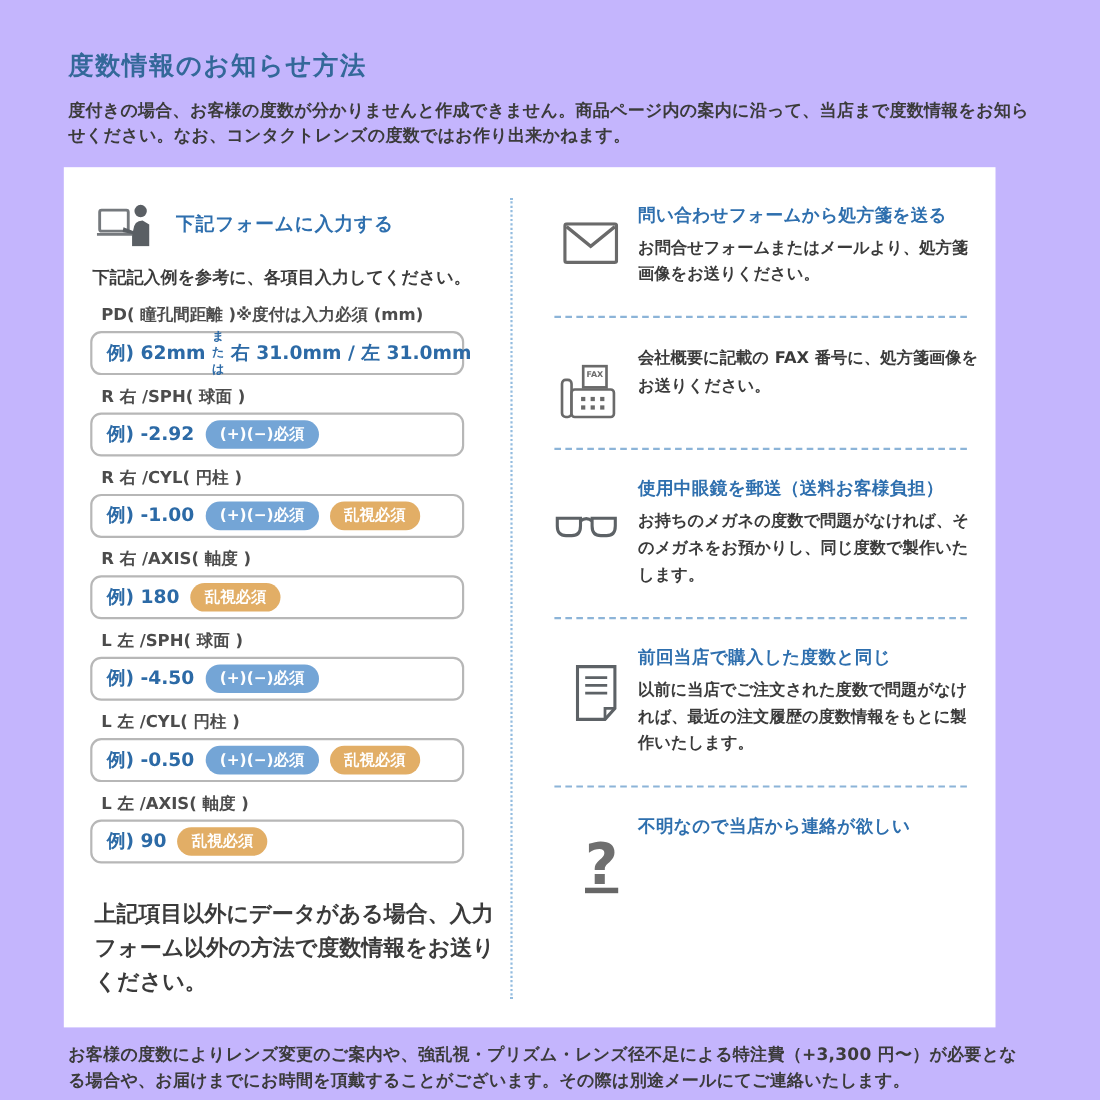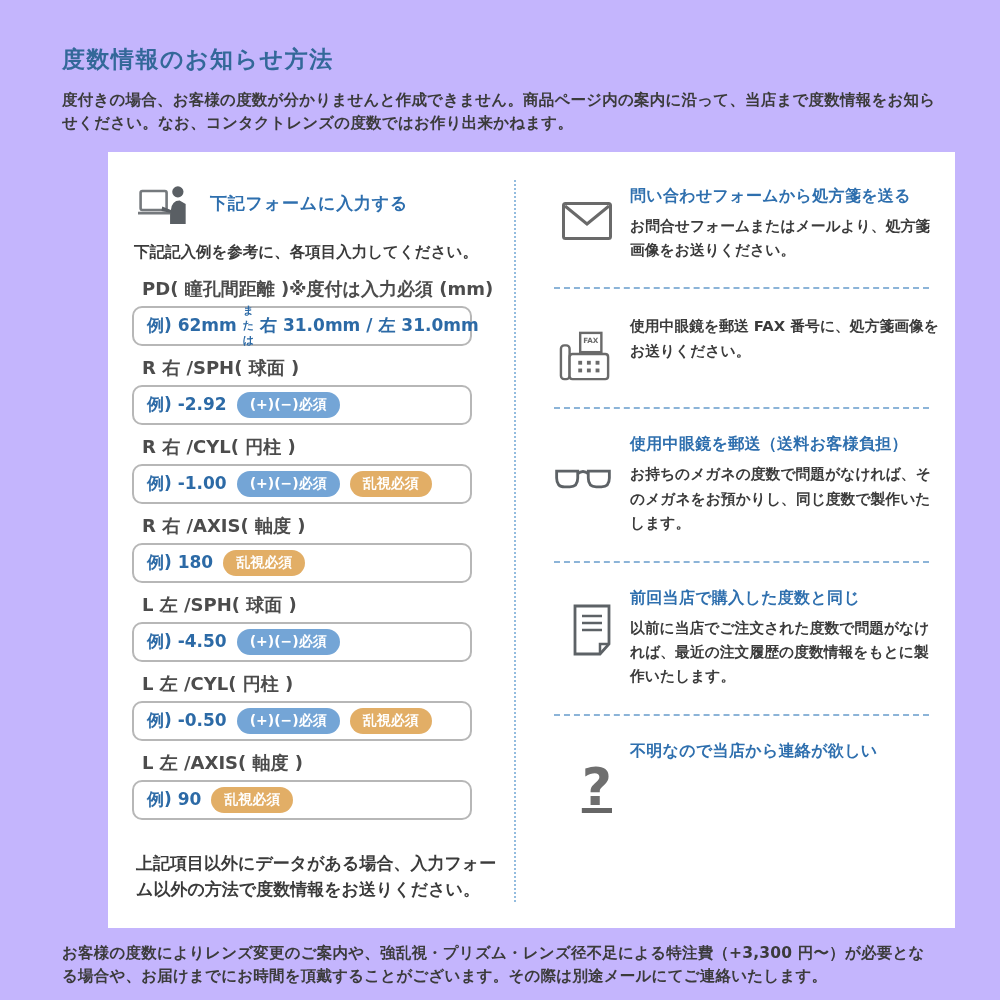--- a/index.html
+++ b/index.html
@@ -4,41 +4,41 @@
 <style>
   * { margin:0; padding:0; box-sizing:border-box; }
   html,body { width:1000px; background:#dcedf7; font-family:"DejaVu Sans", sans-serif; }
   .page { width:1000px; min-height:1000px; background:#c4b5fd; padding-bottom:20px; }
 
   .page-title { padding-top:44px; margin:0 62px; font-size:23px; font-weight:bold;
                 color:#336899; letter-spacing:1.5px; }
   .intro, .footer-note { margin:14px 62px 0; font-size:15.5px; font-weight:600;
                 color:#3b3b3b; line-height:1.5; letter-spacing:0.2px; }
 
-  .panel { margin:16px 0 0 108px; width:847px; background:#ffffff; display:flex;
+  .panel { margin:16px 0 0 58px; width:847px; background:#ffffff; display:flex;
            padding:28px 0 26px; }
   .col-left { width:406px; flex:none; padding:4px 0 0 24px; }
   .col-right { flex:1; border-left:2px dotted #93bcdf; padding:6px 14px 0 38px; }
 
   
   .form-header { display:flex; align-items:center; gap:20px; padding-left:6px; }
   .form-header-label { color:#2e6fae; font-size:17px; font-weight:bold; letter-spacing:0.8px; }
   .instruction { margin:18px 0 14px 2px; font-size:15.5px; font-weight:600; color:#3b3b3b; }
-  .field-label { margin:10px 0 5px 10px; font-size:18px; font-weight:bold; color:#4c4c4c; }
+  .field-label { margin:10px 0 5px 10px; font-size:15px; font-weight:bold; color:#4c4c4c; }
   .input-box { width:340px; height:40px; border:2px solid #b7b7b7; border-radius:10px;
                background:#fff; display:flex; align-items:center; gap:10px;
                padding:0 8px 0 13px; }
   .input-box.wide { gap:6px; }
   .example { color:#2c6aa6; font-weight:bold; font-size:17px; white-space:nowrap; }
   .example-small { color:#2c6aa6; font-weight:bold; font-size:11px; }
   .pill { padding:4px 13px; border-radius:15px; color:#fff; font-size:14px;
           font-weight:bold; white-space:nowrap; }
   .pill-blue { background:#74a5d6; }
   .pill-orange { background:#e2ae66; }
-  .note { margin:30px 0 0 4px; font-size:17px; font-weight:600; color:#3b3b3b;
+  .note { margin:30px 0 0 4px; font-size:20px; font-weight:600; color:#3b3b3b;
           line-height:1.55; width:372px; }
 
   
   .method { display:flex; gap:18px; }
   .m-icon { width:58px; flex:none; display:flex; justify-content:flex-end;
             align-items:flex-start; padding-top:16px; color:#666;text-decoration:underline; }
   .m-text { flex:1; }
   .m-heading { color:#2e6fae; font-size:16px; font-weight:bold; margin-bottom:7px;
                letter-spacing:0.3px; }
   .m-body { font-size:14.8px; font-weight:600; color:#3b3b3b; line-height:1.65;
@@ -163,21 +163,21 @@
               <rect x="21" y="32" width="4" height="4"></rect>
                 <rect x="30" y="32" width="4" height="4"></rect>
                 <rect x="39" y="32" width="4" height="4"></rect>
               <rect x="21" y="40" width="4" height="4"></rect>
                 <rect x="30" y="40" width="4" height="4"></rect>
                 <rect x="39" y="40" width="4" height="4"></rect>
             </g>
           </svg>
         </div>
         <div class="m-text">
-          <div class="m-body">使用中眼鏡を郵送 FAX 番号に、処方箋画像をお送りください。</div>
+          <div class="m-body">会社概要に記載の FAX 番号に、処方箋画像をお送りください。</div>
         </div>
       </div>
 
       <div class="separator"></div>
 
       <div class="method">
         <div class="m-icon" style="padding-top:32px;">
           <svg width="62" height="26" viewBox="0 0 66 28">
             <path d="M3,5 H27 V13 Q27,23 18,23 H12 Q3,23 3,13 Z" fill="#fff" stroke="#5d6266" stroke-width="3.2"></path>
             <path d="M39,5 H63 V13 Q63,23 54,23 H48 Q39,23 39,13 Z" fill="#fff" stroke="#5d6266" stroke-width="3.2"></path>

